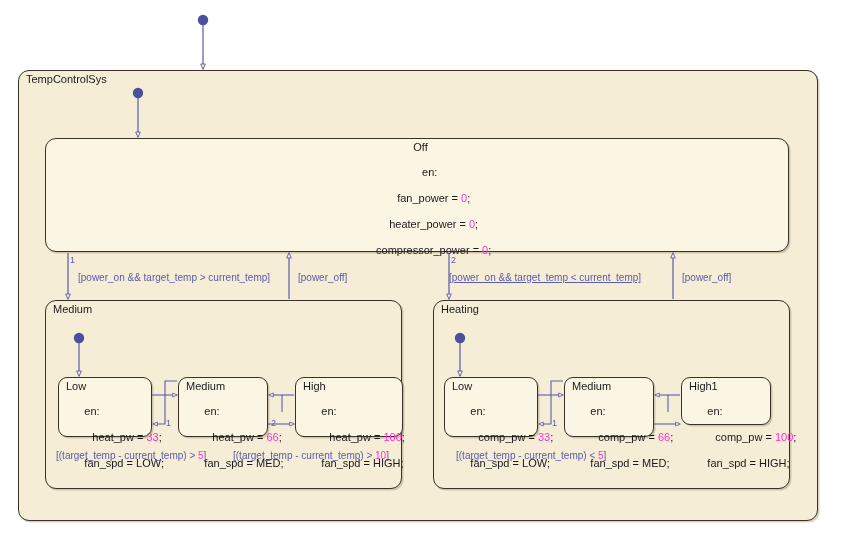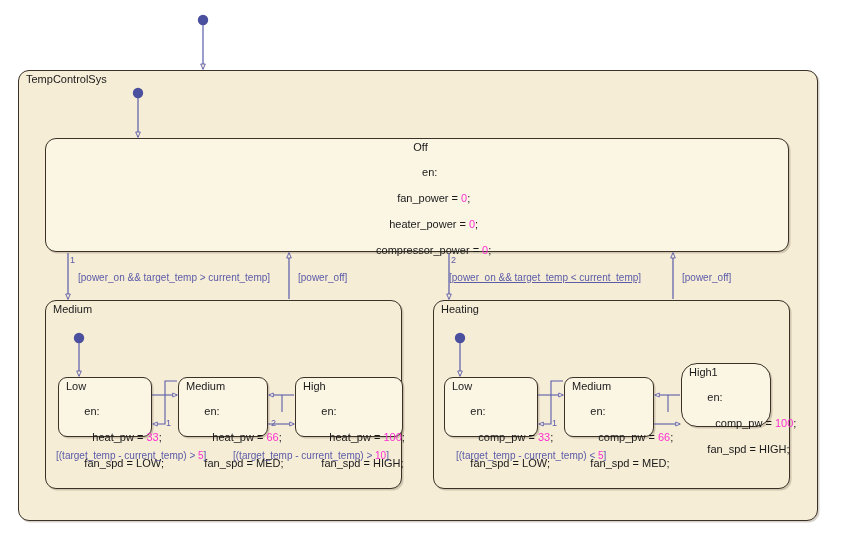--- a/index.html
+++ b/index.html
@@ -146,21 +146,21 @@
 
   <div class="state leaf" style="left:564px; top:377px; width:90px; height:60px;">
     <div class="state-name">Medium</div>
     <div class="state-body">
       <span>en:</span><br>
       <span class="ind"></span><span>comp_pw = </span><span class="num">66</span><span>;</span><br>
       <span>fan_spd = MED;</span>
     </div>
   </div>
 
-  <div class="state leaf" style="left:681px; top:363px; width:90px; height:64px;border-radius:16px;">
+  <div class="state leaf" style="left:681px; top:377px; width:90px; height:48px;">
     <div class="state-name">High1</div>
     <div class="state-body">
       <span>en:</span><br>
       <span class="ind"></span><span>comp_pw = </span><span class="num">100</span><span>;</span><br>
       <span>fan_spd = HIGH;</span>
     </div>
   </div>
 
   <svg class="svg-layer" viewBox="0 0 844 547" xmlns="http://www.w3.org/2000/svg">
     <defs>

